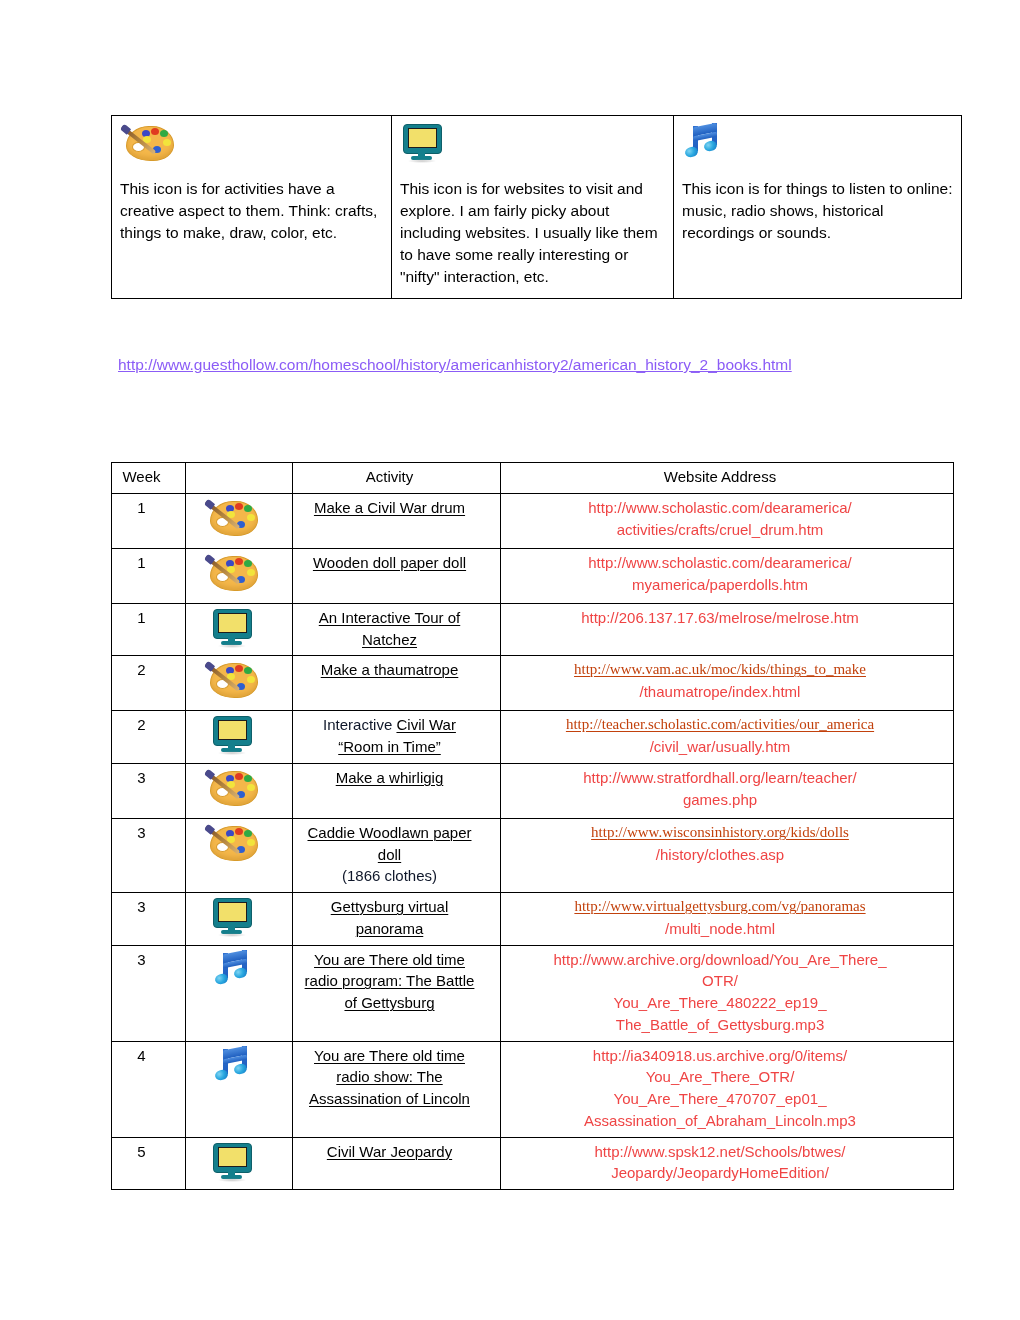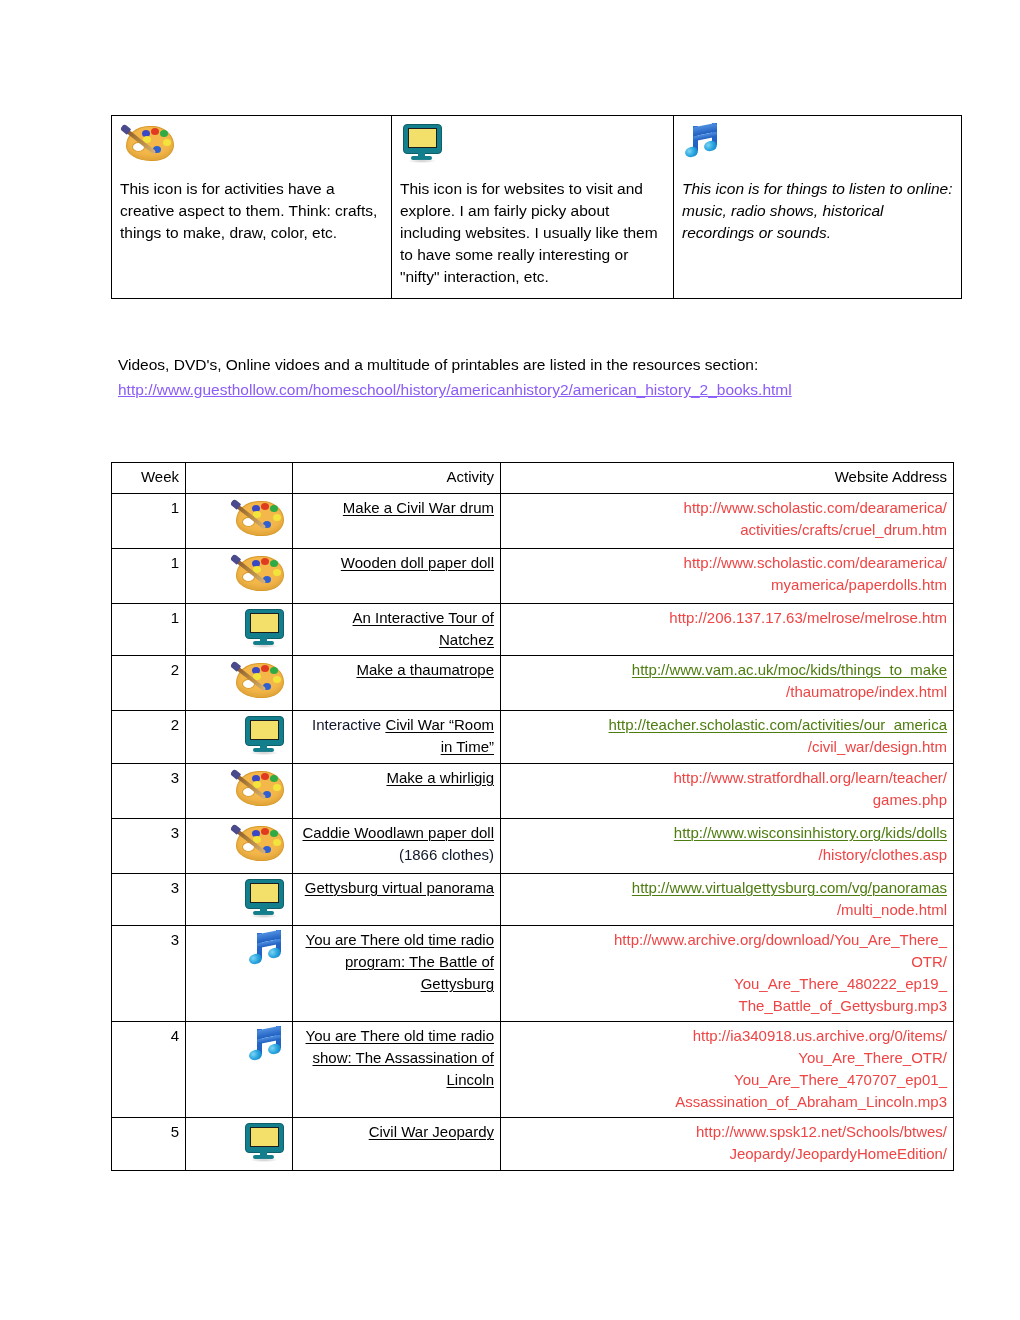--- a/index.html
+++ b/index.html
@@ -34,21 +34,21 @@
   }
   .legend-table td {
     border: 1.6px solid #000000;
     vertical-align: top;
     padding: 6px 8px 10px 8px;
     font-size: 15.5px;
     line-height: 1.42;
   }
   .legend-col-1 { width: 263px; }
   .legend-col-2 { width: 265px; }
-  .legend-col-3 { width: 271px; font-style: italic; }
+  .legend-col-3 { width: 271px; }
   .legend-icon-wrap {
     height: 56px;
   }
   .legend-text { display: block; }
 
   
   .icon {
     display: inline-block;
     position: relative;
     vertical-align: top;
@@ -208,47 +208,48 @@
     left: 111px;
     top: 462px;
     width: 842px;
     border-collapse: collapse;
     table-layout: fixed;
   }
   .sched-table th,
   .sched-table td {
     border: 1.6px solid #000000;
     vertical-align: top;
-    padding: 3px 6px 5px 6px;
+    padding: 3px 20px 5px 6px;
     font-size: 15px;
     line-height: 1.45;
-    text-align: right;
+    text-align: center;
     font-weight: normal;
   }
   .col-week { width: 74px; }
   .col-icon { width: 107px; }
   .col-activity { width: 208px; }
   .col-url { width: 453px; }
 
   .cell-icon { text-align: center; padding-top: 6px; }
 
   .act-link {
     text-decoration: underline;
     text-decoration-thickness: 1px;
     text-underline-offset: 2px;
     color: #000000;
     margin-top: 16px;
   }
   .act-plain { text-decoration: none; color: #0f172a; }
   .url-plain { color: #ef4444; text-decoration: none; }
   .url-link {
-    color: #4d7c0f;
+    color: #c2410c;
     text-decoration: underline;
     text-decoration-thickness: 1px;
     text-underline-offset: 2px;
+    font-family: Liberation Serif, serif;
   }
   .nowrap-line { display: block; white-space: nowrap; }
 </style>
 </head>
 <body>
 
 <div class="page">
 
   <table class="legend-table">
     <tbody>
@@ -287,21 +288,20 @@
               <span class="head-l"></span><span class="head-r"></span>
             </span>
           </div>
           <span class="legend-text">This icon is for things to listen to online: music, radio shows, historical recordings or sounds.</span>
         </td>
       </tr>
     </tbody>
   </table>
 
   <div class="resources">
-    <span class="res-line">Videos, DVD's, Online vidoes and a multitude of printables are listed in the resources section:</span>
     <a class="res-line res-link" href="#">http://www.guesthollow.com/homeschool/history/americanhistory2/american_history_2_books.html</a>
   </div>
 
   <table class="sched-table">
     <colgroup>
       <col class="col-week">
         <col class="col-icon">
         <col class="col-activity">
         <col class="col-url">
     </colgroup>
@@ -348,21 +348,21 @@
             <span class="nowrap-line url-link">http://www.vam.ac.uk/moc/kids/things_to_make</span>
             <span class="nowrap-line url-plain">/thaumatrope/index.html</span>
           </td>
         </tr>
         <tr>
           <td>2</td>
           <td class="cell-icon"><span class="icon icon-monitor"><span class="mon-frame"></span><span class="mon-screen"></span><span class="mon-neck"></span><span class="mon-base"></span><span class="mon-shadow"></span></span></td>
           <td><span class="act-plain">Interactive </span><a class="act-link" href="#">Civil War “Room in Time”</a></td>
           <td>
             <span class="nowrap-line url-link">http://teacher.scholastic.com/activities/our_america</span>
-            <span class="nowrap-line url-plain">/civil_war/design.htm</span>
+            <span class="nowrap-line url-plain">/civil_war/usually.htm</span>
           </td>
         </tr>
         <tr>
           <td>3</td>
           <td class="cell-icon"><span class="icon icon-palette"><span class="pal-body"></span><span class="blob b1"></span><span class="blob b2"></span><span class="blob b3"></span><span class="blob b4"></span><span class="blob b5"></span><span class="blob b6"></span><span class="pal-hole"></span><span class="brush"></span><span class="brush-tip"></span></span></td>
           <td><a class="act-link" href="#">Make a whirligig</a></td>
           <td>
             <span class="nowrap-line url-plain">http://www.stratfordhall.org/learn/teacher/</span>
             <span class="nowrap-line url-plain">games.php</span>
           </td>

